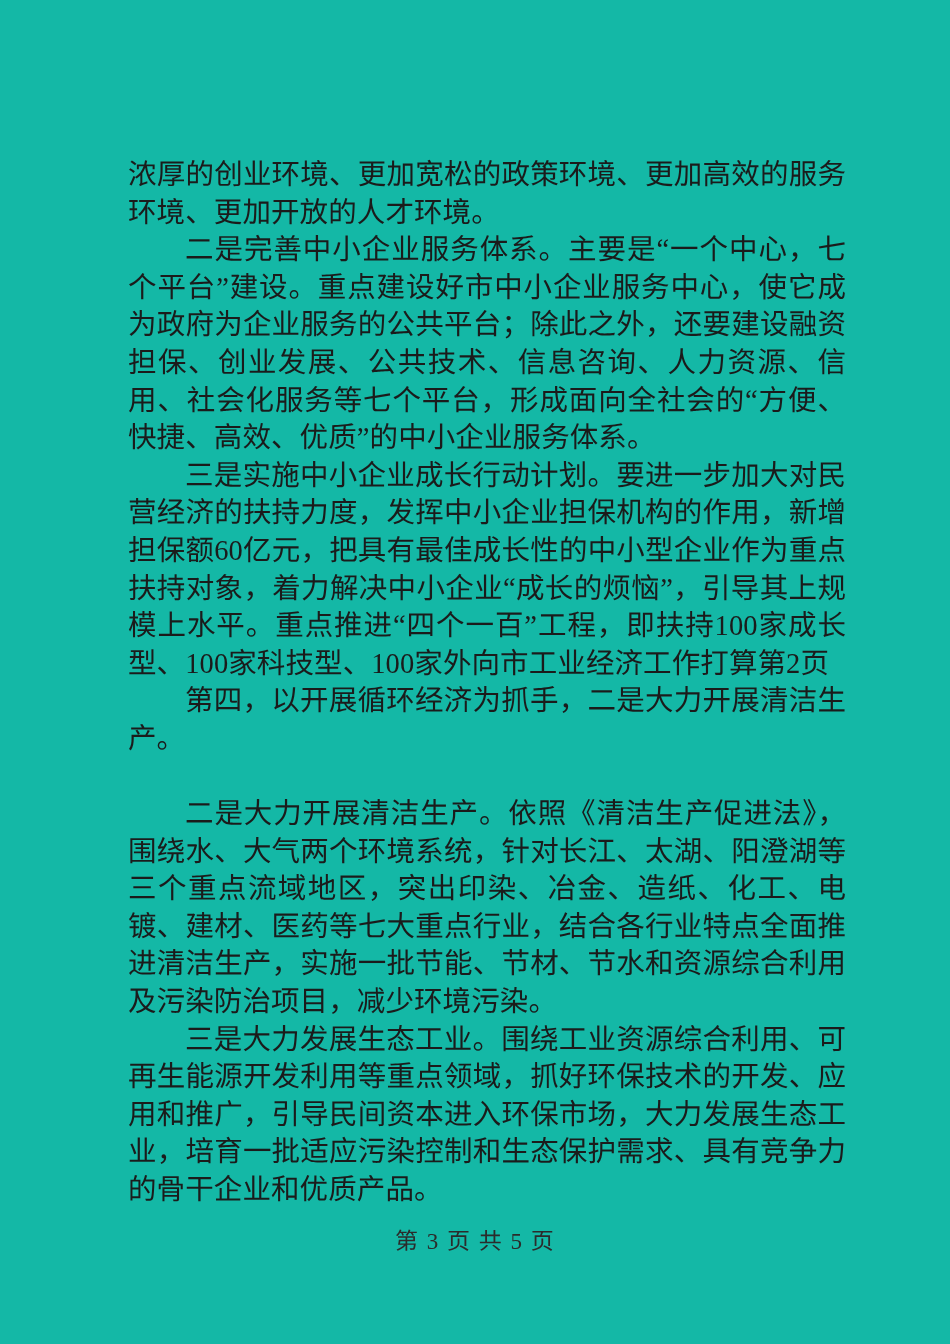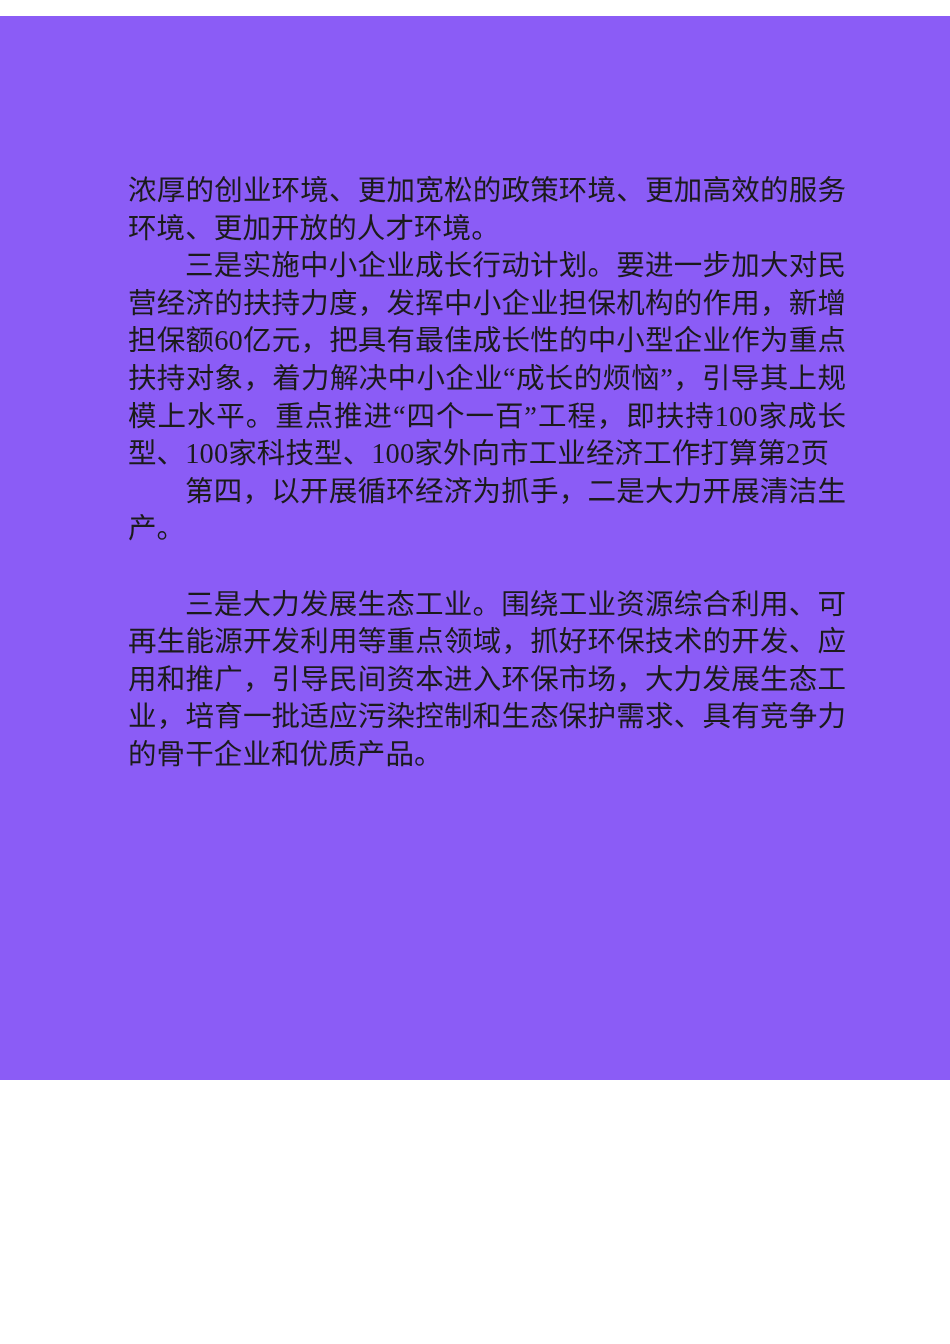--- a/index.html
+++ b/index.html
@@ -10,23 +10,23 @@
   }
 
   body {
     font-family: "Liberation Serif", "DejaVu Serif", serif;
     -webkit-font-smoothing: antialiased;
   }
 
   .page {
     position: relative;
     width: 950px;
-    height: 1064px;
-    margin: 16px auto;
-    background: #8b5cf6;
+    height: 1344px;
+    margin: 0 auto;
+    background: #14b8a6;
     box-sizing: border-box;
     overflow: hidden;
   }
 
   .doc-body {
     position: absolute;
     left: 128px;
     top: 156px;
     width: 718px;
   }
@@ -78,28 +78,33 @@
 </style>
 </head>
 <body>
 
 <div class="page">
 
   <div class="doc-body">
 
     <p class="para indent-0">浓厚的创业环境、更加宽松的政策环境、更加高效的服务环境、更加开放的人才环境。</p>
 
+    <p class="para indent-2">二是完善中小企业服务体系。主要是“一个中心，七个平台”建设。重点建设好市中小企业服务中心，使它成为政府为企业服务的公共平台；除此之外，还要建设融资担保、创业发展、公共技术、信息咨询、人力资源、信用、社会化服务等七个平台，形成面向全社会的“方便、快捷、高效、优质”的中小企业服务体系。</p>
 
     <p class="para indent-2">三是实施中小企业成长行动计划。要进一步加大对民营经济的扶持力度，发挥中小企业担保机构的作用，新增担保额60亿元，把具有最佳成长性的中小型企业作为重点扶持对象，着力解决中小企业“成长的烦恼”，引导其上规模上水平。重点推进“四个一百”工程，即扶持100家成长型、100家科技型、100家外向市工业经济工作打算第2页</p>
 
 
     <p class="para indent-2">第四，以开展循环经济为抓手，二是大力开展清洁生产。</p>
 
     <div class="blank-line"></div>
 
 
+    <p class="para indent-2">二是大力开展清洁生产。依照《清洁生产促进法》，围绕水、大气两个环境系统，针对长江、太湖、阳澄湖等三个重点流域地区，突出印染、冶金、造纸、化工、电镀、建材、医药等七大重点行业，结合各行业特点全面推进清洁生产，实施一批节能、节材、节水和资源综合利用及污染防治项目，减少环境污染。</p>
 
     <p class="para indent-2">三是大力发展生态工业。围绕工业资源综合利用、可再生能源开发利用等重点领域，抓好环保技术的开发、应用和推广，引导民间资本进入环保市场，大力发展生态工业，培育一批适应污染控制和生态保护需求、具有竞争力的骨干企业和优质产品。</p>
 
   </div>
 
+  <div class="footer">
+    <span class="footer-text">第 3 页  共 5 页</span>
+  </div>
 
 </div>
 
 </body></html>

